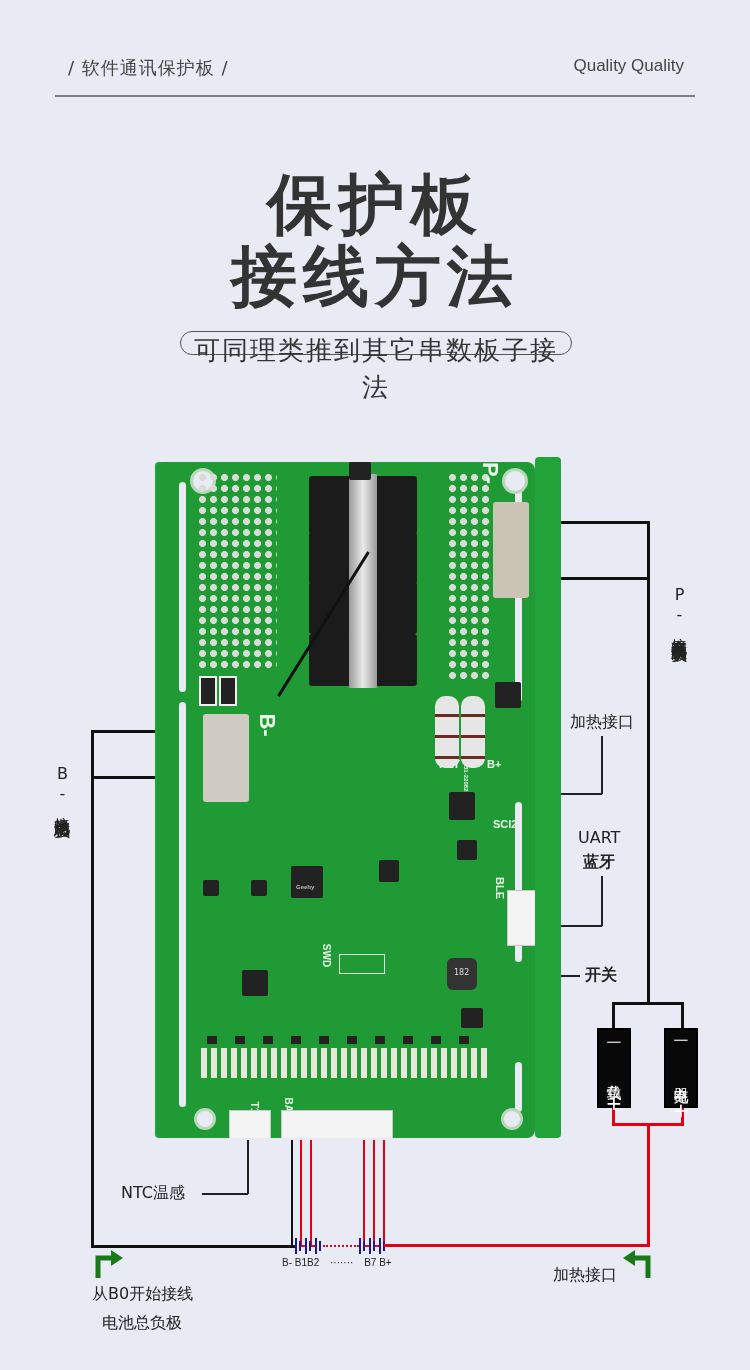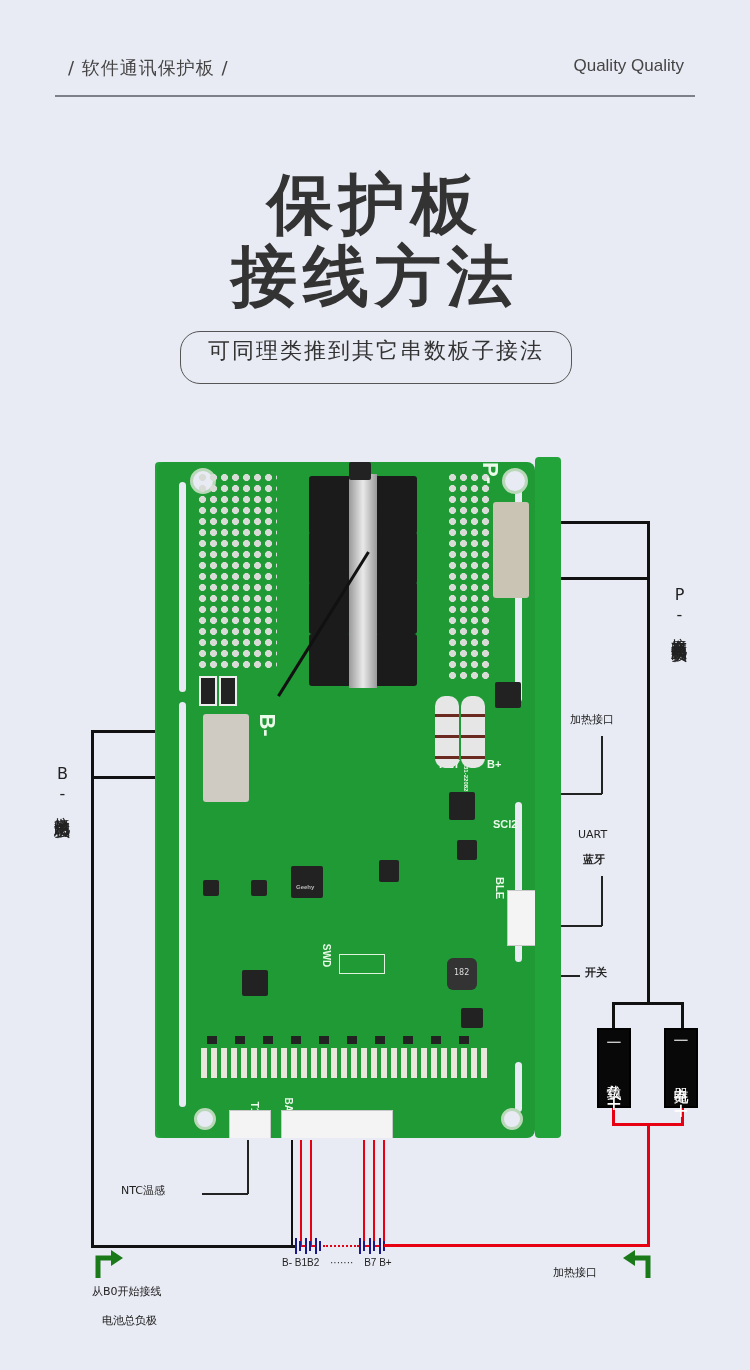--- a/index.html
+++ b/index.html
@@ -9,41 +9,41 @@
 
   
   .hdr-left { left: 68px; top: 56px; font-size: 18px; color: #444; letter-spacing: 1px; }
   .hdr-right { right: 66px; top: 56px; font-size: 17px; color: #444; font-family: "Liberation Sans", sans-serif; }
   .hdr-line { left: 55px; top: 95px; width: 640px; height: 2px; background: #7d8089; }
 
   .title { left: 0; width: 750px; text-align: center; font-weight: bold; color: #333; font-size: 66px; letter-spacing: 6px; }
   .t1 { top: 160px; }
   .t2 { top: 232px; }
 
-  .pill { left: 180px; top: 331px; width: 392px; height: 53px; border: 1.5px solid #555; border-radius: 20px; text-align: center; line-height: 37px; font-size: 22px; color: #333; letter-spacing: 2px; }
+  .pill { left: 180px; top: 331px; width: 392px; height: 24px; border: 1.5px solid #555; border-radius: 20px; text-align: center; line-height: 37px; font-size: 26px; color: #333; letter-spacing: 2px; }
 
   
   .pcb { left: 157px; top: 462px; width: 378px; height: 676px; background: #1f9a35; border-radius: 8px; overflow: hidden; }
   .rail-left { left: 155px; top: 462px; width: 24px; height: 676px; background: #22a43a; border-radius: 4px; }
   .rail-right { left: 535px; top: 457px; width: 26px; height: 681px; background: #22a43a; border-radius: 4px; }
   .slot { background: #e8ebf4; border-radius: 4px; }
   .hole { border-radius: 50%; background: #e8ebf4; border: 3px solid #b8d8b8; }
   .pads { background-image: radial-gradient(#d9dcd6 45%, transparent 47%); background-size: 11px 11px; }
   .mosfet { background: #1b1b1b; border-radius: 3px; }
   .bar { background: linear-gradient(90deg,#9a9a9a,#e9e9e9,#9a9a9a); }
   .chip { background: #222; border-radius: 2px; }
   .res { background: #e6e6e6; border-radius: 10px; background-image: repeating-linear-gradient(180deg, transparent 0 18px, #6b2a20 18px 21px); }
   .conn { background: #f4f4f4; border: 1px solid #c8c8c8; }
   .silk { color: #eafbe9; font-weight: bold; font-family: "Liberation Sans", sans-serif; }
 
   
   .w { background: #111; }
   .wr { background: #e60012; }
   .wn { background: #222; }
-  .lbl { font-size: 11px; color: #222; text-align: right; }
+  .lbl { font-size: 16px; color: #222; text-align: right; }
   .vert { writing-mode: vertical-rl; text-orientation: upright; font-size: 16px; color: #222; letter-spacing: 1px; }
 
   .box { background: #080808; color: #fff; border: 2px solid #000; text-align: center; }
   .box span { display: block; font-size: 15px; line-height: 18px; }
 
   .cell { background: #1a1a8a; }
 </style>
 </head>
 <body>
 

